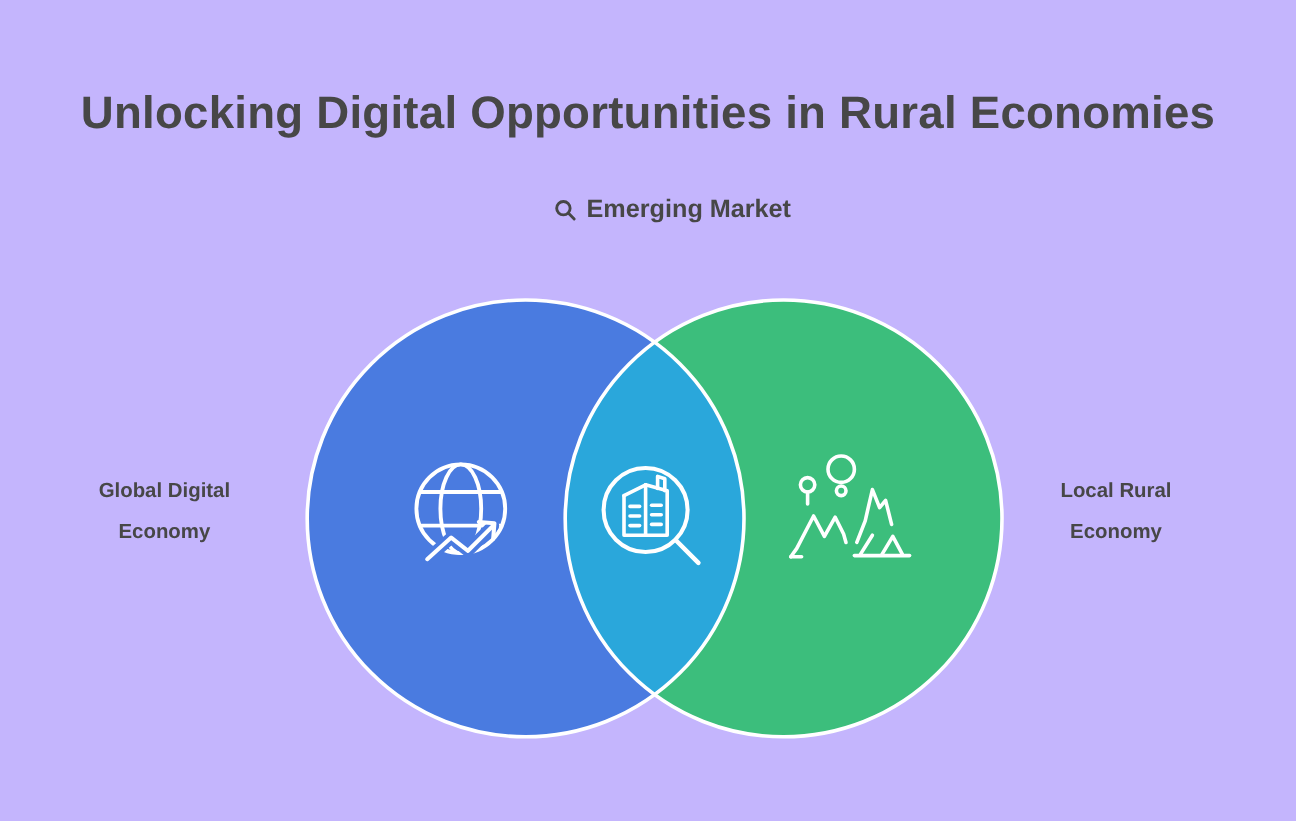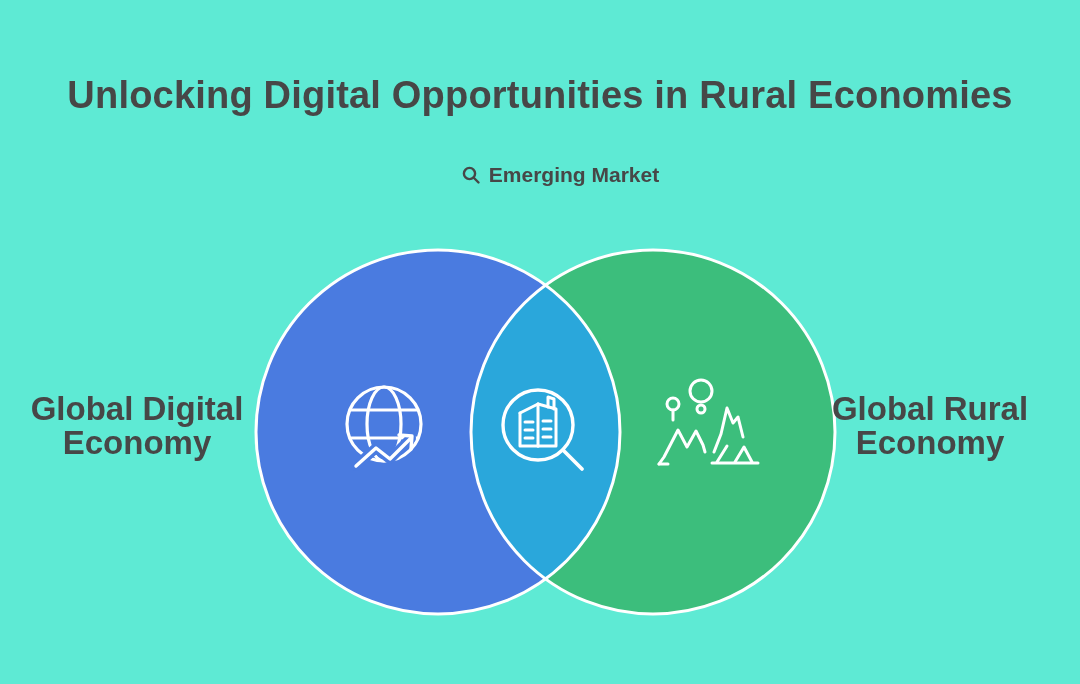--- a/index.html
+++ b/index.html
@@ -1,20 +1,20 @@
 <!DOCTYPE html>
 <html><head>
 <meta charset="utf-8">
 <style>
   html, body { margin: 0; padding: 0; background: #000; }
   .canvas {
     position: relative;
     width: 1080px;
     height: 684px;
-    background: #5eead4;
+    background: #c4b5fd;
     overflow: hidden;
     font-family: "Liberation Sans", sans-serif;
   }
   .title {
     position: absolute;
     top: 74px;
     left: 0;
     width: 100%;
     text-align: center;
     font-size: 38px;
@@ -41,21 +41,21 @@
     display: flex;
     align-items: center;
     gap: 8px;
   }
   .side-label {
     position: absolute;
     top: 392px;
     width: 230px;
     text-align: center;
     color: #474747;
-    font-size: 33px;
+    font-size: 17px;
     font-weight: bold;
     line-height: 34px;
   }
   .side-label.left  { left: 22px; }
   .side-label.right { left: 815px; }
   svg.venn { position: absolute; left: 0; top: 0; }
 </style>
 </head>
 <body>
 
@@ -136,17 +136,17 @@
       <path d="M712,463 L758,463"></path>
     </g>
   </svg>
 
   <div class="side-label left">
     <div>Global Digital</div>
     <div>Economy</div>
   </div>
 
   <div class="side-label right">
-    <div>Global Rural</div>
+    <div>Local Rural</div>
     <div>Economy</div>
   </div>
 
 </div>
 
 </body></html>

